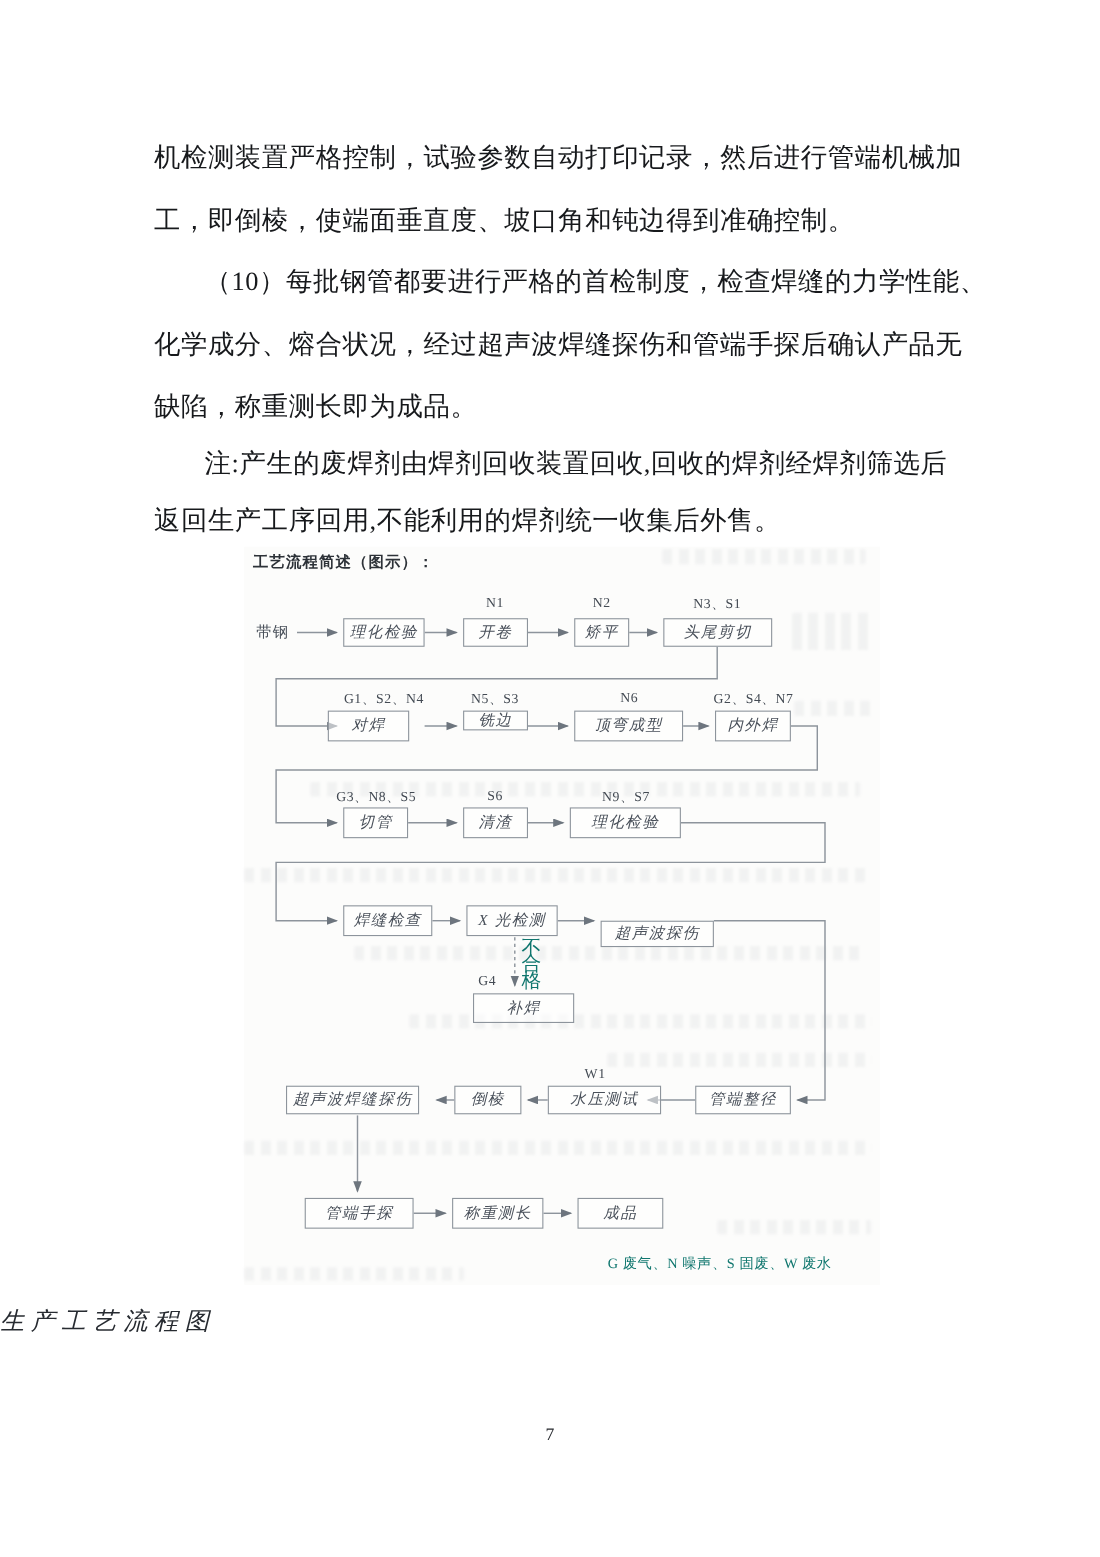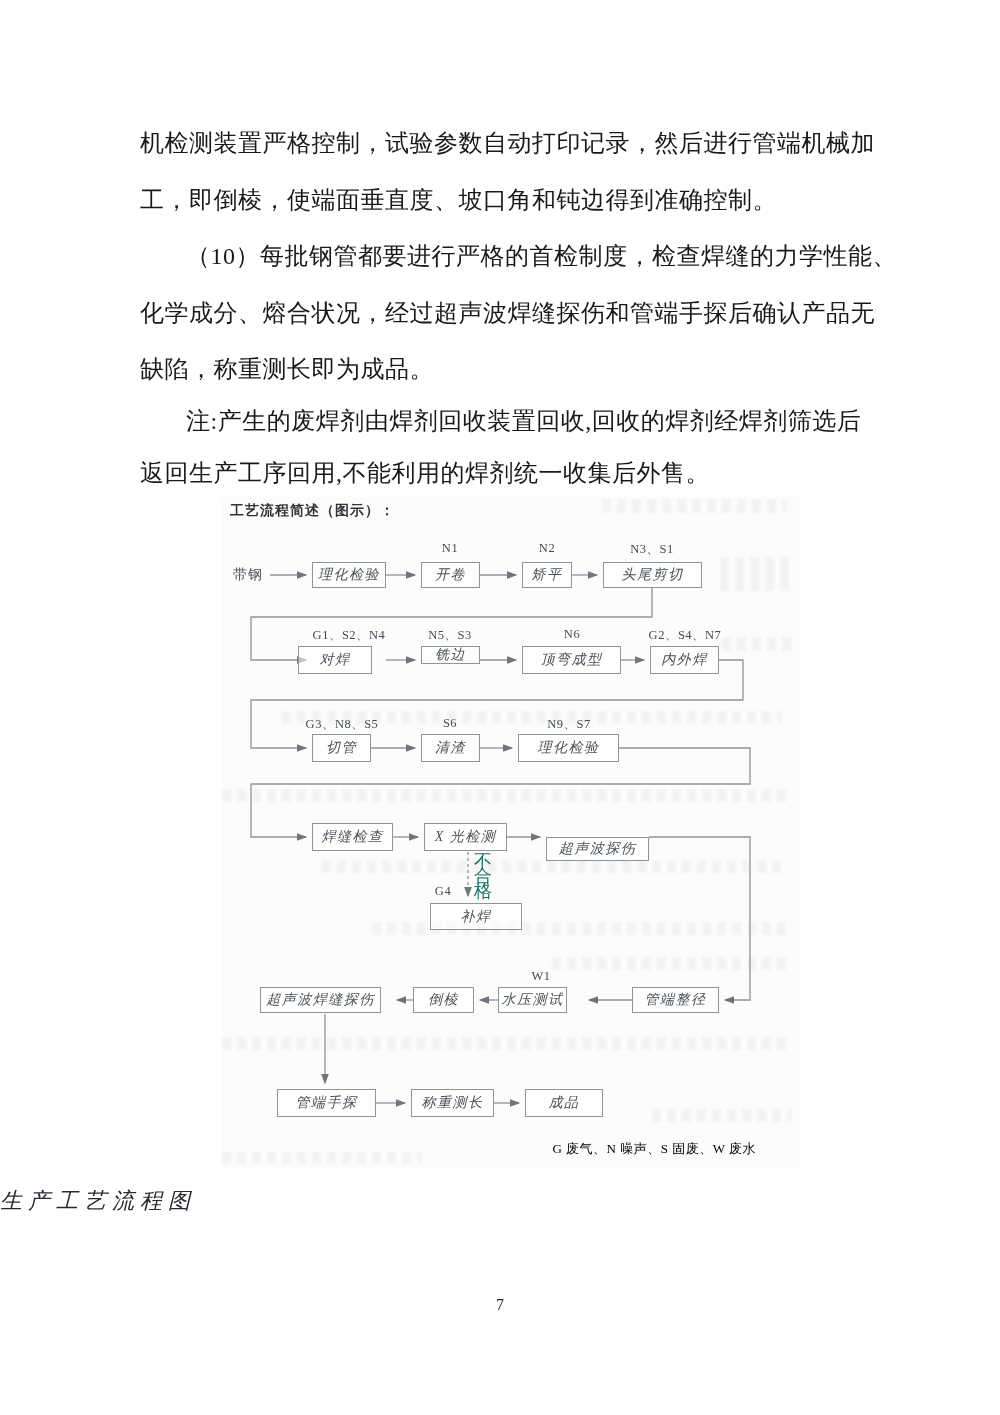--- a/index.html
+++ b/index.html
@@ -23,21 +23,21 @@
     font-size:14px;letter-spacing:1.5px;display:flex;align-items:center;
     justify-content:center;white-space:nowrap;background:rgba(255,255,255,.55);
     box-sizing:border-box;font-style:italic;}
   .freelabel{position:absolute;color:#49505a;font-size:14px;letter-spacing:1px;
     display:flex;align-items:center;justify-content:center;white-space:nowrap;}
   .ann{position:absolute;font-size:12.5px;color:#434a53;text-align:center;
     letter-spacing:.5px;white-space:nowrap;transform:translateX(-50%);}
   .vtext{position:absolute;left:252px;top:357px;width:16px;font-size:18px;
     line-height:15px;word-break:break-all;color:#0f766e;}
   .legend{position:absolute;left:318px;top:643px;width:216px;font-size:13px;
-    color:#000000;text-align:right;letter-spacing:.5px;white-space:nowrap;}
+    color:#0f766e;text-align:right;letter-spacing:.5px;white-space:nowrap;}
   
   .ghost{position:absolute;filter:blur(1.6px);opacity:.5;border-radius:2px;
     background:repeating-linear-gradient(90deg,rgba(104,114,128,.14) 0 9px,
       rgba(104,114,128,0) 9px 15px);}
 
   .caption{position:absolute;left:0;top:1186px;width:1000px;text-align:left;
     font-style:italic;font-size:22px;letter-spacing:6px;color:#272b31;}
   .pagenum{position:absolute;left:0;top:1296px;width:1000px;text-align:center;
     font-size:16px;color:#23262b;}
 </style>
@@ -128,21 +128,21 @@
   <div class="node" style="left:90px;top:326px;width:81px;height:28px">焊缝检查</div>
   <div class="node" style="left:202px;top:326px;width:83px;height:28px">X 光检测</div>
   <div class="node" style="left:324px;top:340px;width:103px;height:24px">超声波探伤</div>
 
   <div class="vtext">不合格</div>
   <div class="ann" style="left:221px;top:387px">G4</div>
   <div class="node" style="left:208px;top:406px;width:92px;height:27px">补焊</div>
 
   <div class="node" style="left:410px;top:490px;width:87px;height:26px">管端整径</div>
   <div class="ann" style="left:319px;top:472px">W1</div>
-  <div class="node" style="left:276px;top:490px;width:69px;height:26px">水压测试</div>
+  <div class="node" style="left:276px;top:490px;width:103px;height:26px">水压测试</div>
   <div class="node" style="left:191px;top:490px;width:61px;height:26px">倒棱</div>
   <div class="node" style="left:38px;top:490px;width:121px;height:26px">超声波焊缝探伤</div>
 
   <div class="node" style="left:55px;top:592px;width:99px;height:28px">管端手探</div>
   <div class="node" style="left:189px;top:592px;width:83px;height:28px">称重测长</div>
   <div class="node" style="left:303px;top:592px;width:78px;height:28px">成品</div>
 
   <div class="legend">G 废气、N 噪声、S 固废、W 废水</div>
 </div>
 

